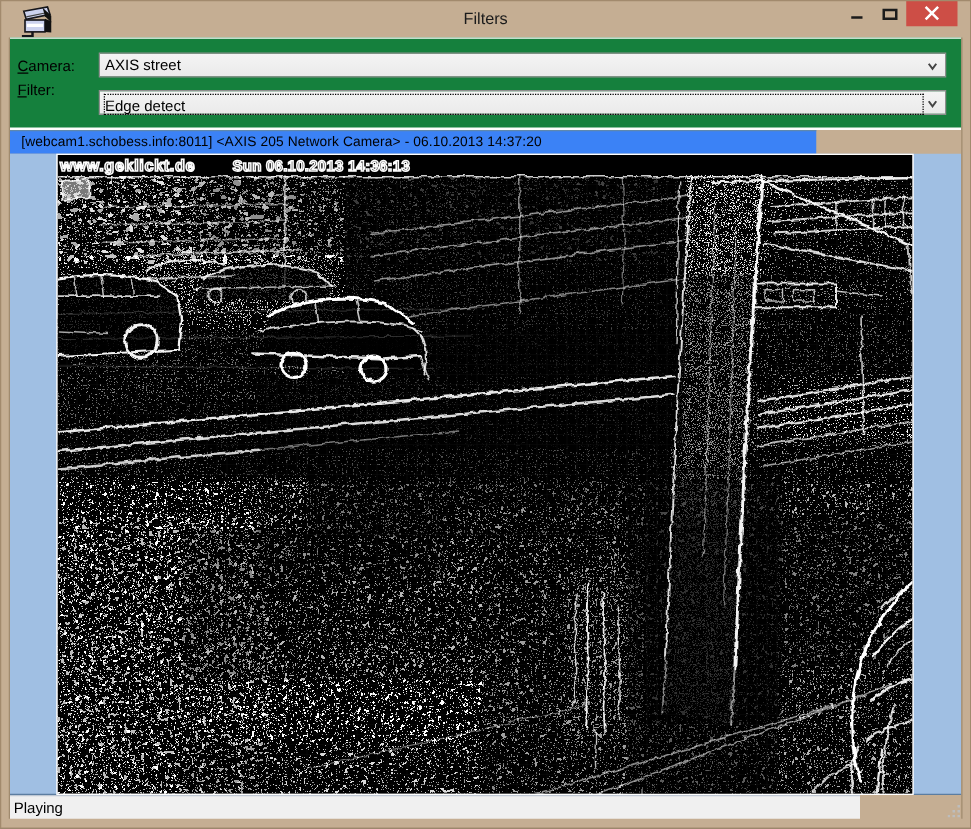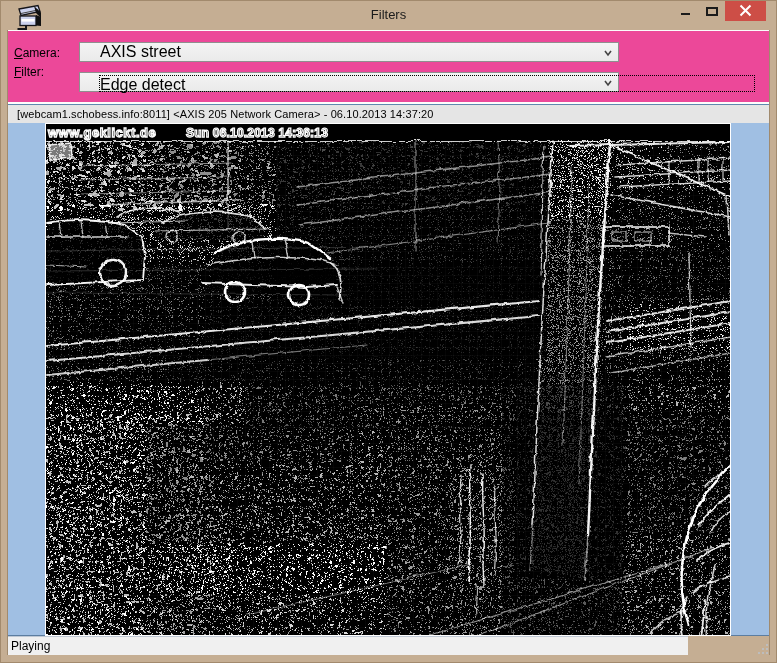--- a/index.html
+++ b/index.html
@@ -1,24 +1,24 @@
 <!DOCTYPE html>
 <html><head><meta charset="utf-8"><style>
 *{margin:0;padding:0;box-sizing:border-box}
 body{width:777px;height:663px;position:relative;overflow:hidden;background:#c5ae93;font-family:"Liberation Sans",sans-serif}
 .win-outline{position:absolute;left:0;top:0;width:777px;height:663px;border:1px solid #a28a6d;pointer-events:none}
 .titletext{position:absolute;left:0;top:7px;width:777px;text-align:center;font-size:13px;color:#1b1b1b}
 .btn-min{position:absolute;left:681px;top:13px;width:9px;height:2px;background:#1b1b1b}
 .btn-max{position:absolute;left:706px;top:7px;width:12px;height:9px;border:2px solid #1b1b1b}
 .btn-close{position:absolute;left:725px;top:0;width:41px;height:21px;background:#cd4e46}
-.toppanel{position:absolute;left:8px;top:30px;width:761px;height:74px;background:#ec4899;border-top:1px solid #fbfbfb;border-bottom:2px solid #fdfdfd}
+.toppanel{position:absolute;left:8px;top:30px;width:761px;height:74px;background:#15803d;border-top:1px solid #fbfbfb;border-bottom:2px solid #fdfdfd}
 .lbl{position:absolute;font-size:12px;color:#000}
-.combo{position:absolute;left:71px;width:540px;height:20px;border:1px solid #8f8f8f;background:linear-gradient(#f4f4f4,#eaeaea);font-size:16px;color:#000;line-height:18px;padding-left:20px}
+.combo{position:absolute;left:71px;width:678px;height:20px;border:1px solid #8f8f8f;background:linear-gradient(#f4f4f4,#eaeaea);font-size:12px;color:#000;line-height:18px;padding-left:4px}
 .chev{position:absolute;right:6px;top:6px;width:8px;height:8px}
-.hdr{position:absolute;left:8px;top:104px;width:761px;height:19px;background:#e5e5e5;border-top:1px solid #5f88ae}
+.hdr{position:absolute;left:8px;top:104px;width:645px;height:19px;background:#3b82f6;border-top:1px solid #5f88ae}
 .hdrtext{position:absolute;left:9px;top:3px;font-size:11px;letter-spacing:0.1px;color:#000;white-space:pre}
 .bluepanel{position:absolute;left:8px;top:123px;width:761px;height:513px;background:#a0bfe3;border-bottom:1px solid #5c7da0}
 .vframe{position:absolute;left:45px;top:123px;width:686px;height:513px;background:#fff}
 .status{position:absolute;left:8px;top:636px;width:680px;height:19px;background:#f0f0f0;border-top:1px solid #bfc8d4;font-size:12px;color:#000;padding:2px 0 0 3px}
 </style></head>
 <body>
 <div class="titletext">Filters</div>
 <svg style="position:absolute;left:17px;top:4px" width="25" height="26" viewBox="0 0 25 26">
  <path d="M2,5 L21,1.5 L23,7.5 L4,11.5 Z" fill="#ccd2ee" stroke="#15151a" stroke-width="1.3"></path>
  <path d="M4,9.5 L21,6" stroke="#444" stroke-width="1"></path>

